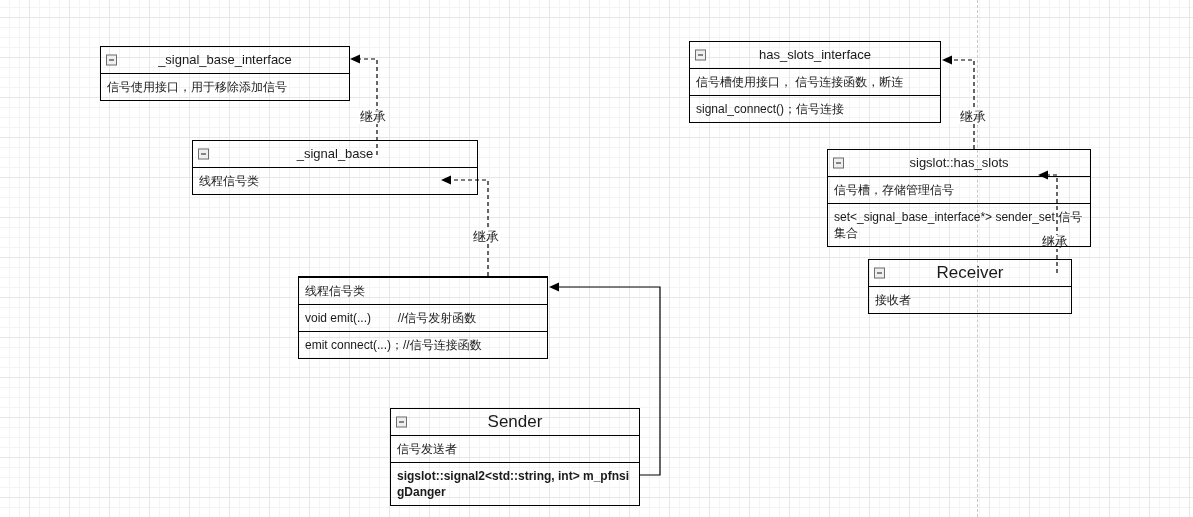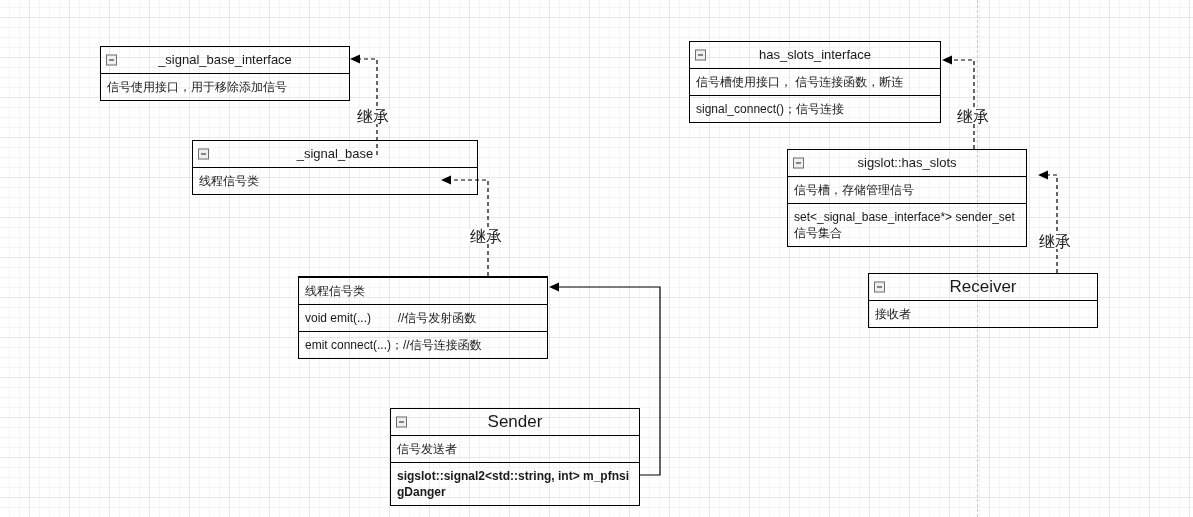--- a/index.html
+++ b/index.html
@@ -39,21 +39,21 @@
   .collapse .minus{width:5px;height:1px;background:#1a1a1a;}
   .uml-row{
     border-top:1px solid #000;padding:5px 6px;font-size:12px;line-height:16px;
     white-space:pre-wrap;overflow-wrap:break-word;
   }
   .uml-row.code-break{word-break:break-all;font-weight:bold;}
   svg.wires{position:absolute;left:0;top:0;pointer-events:none;}
   svg.wires g{pointer-events:auto;}
   .edge-label{
     position:absolute;transform:translate(-50%,-50%);
-    font-size:16px;background:#fff;padding:0 1px;line-height:14px;
+    font-size:13px;background:#fff;padding:0 1px;line-height:14px;
   }
 </style>
 </head>
 <body>
 
 <div class="canvas">
 
   <div class="page-break" style="left:977px"></div>
 
   <svg class="wires" width="1193" height="517" viewBox="0 0 1193 517">
@@ -108,21 +108,21 @@
   <div class="uml-box" style="left:192px;top:140px;width:286px">
     <div class="uml-title">
       <span class="collapse">
           <span class="minus"></span>
         </span>
       <span>_signal_base</span>
     </div>
     <div class="uml-row">线程信号类</div>
   </div>
 
-  <div class="uml-box" style="left:787px;top:149px;width:240px">
+  <div class="uml-box" style="left:827px;top:149px;width:264px">
     <div class="uml-title">
       <span class="collapse">
           <span class="minus"></span>
         </span>
       <span>sigslot::has_slots</span>
     </div>
     <div class="uml-row">信号槽，存储管理信号</div>
     <div class="uml-row">set&lt;_signal_base_interface*&gt; sender_set 信号集合</div>
   </div>
 
@@ -136,21 +136,21 @@
     <div class="uml-title big">
       <span class="collapse">
           <span class="minus"></span>
         </span>
       <span>Sender</span>
     </div>
     <div class="uml-row">信号发送者</div>
     <div class="uml-row code-break">sigslot::signal2&lt;std::string, int&gt; m_pfnsigDanger</div>
   </div>
 
-  <div class="uml-box" style="left:868px;top:273px;width:230px">
+  <div class="uml-box" style="left:868px;top:259px;width:204px">
     <div class="uml-title big">
       <span class="collapse">
           <span class="minus"></span>
         </span>
       <span>Receiver</span>
     </div>
     <div class="uml-row">接收者</div>
   </div>
 
 </div>

